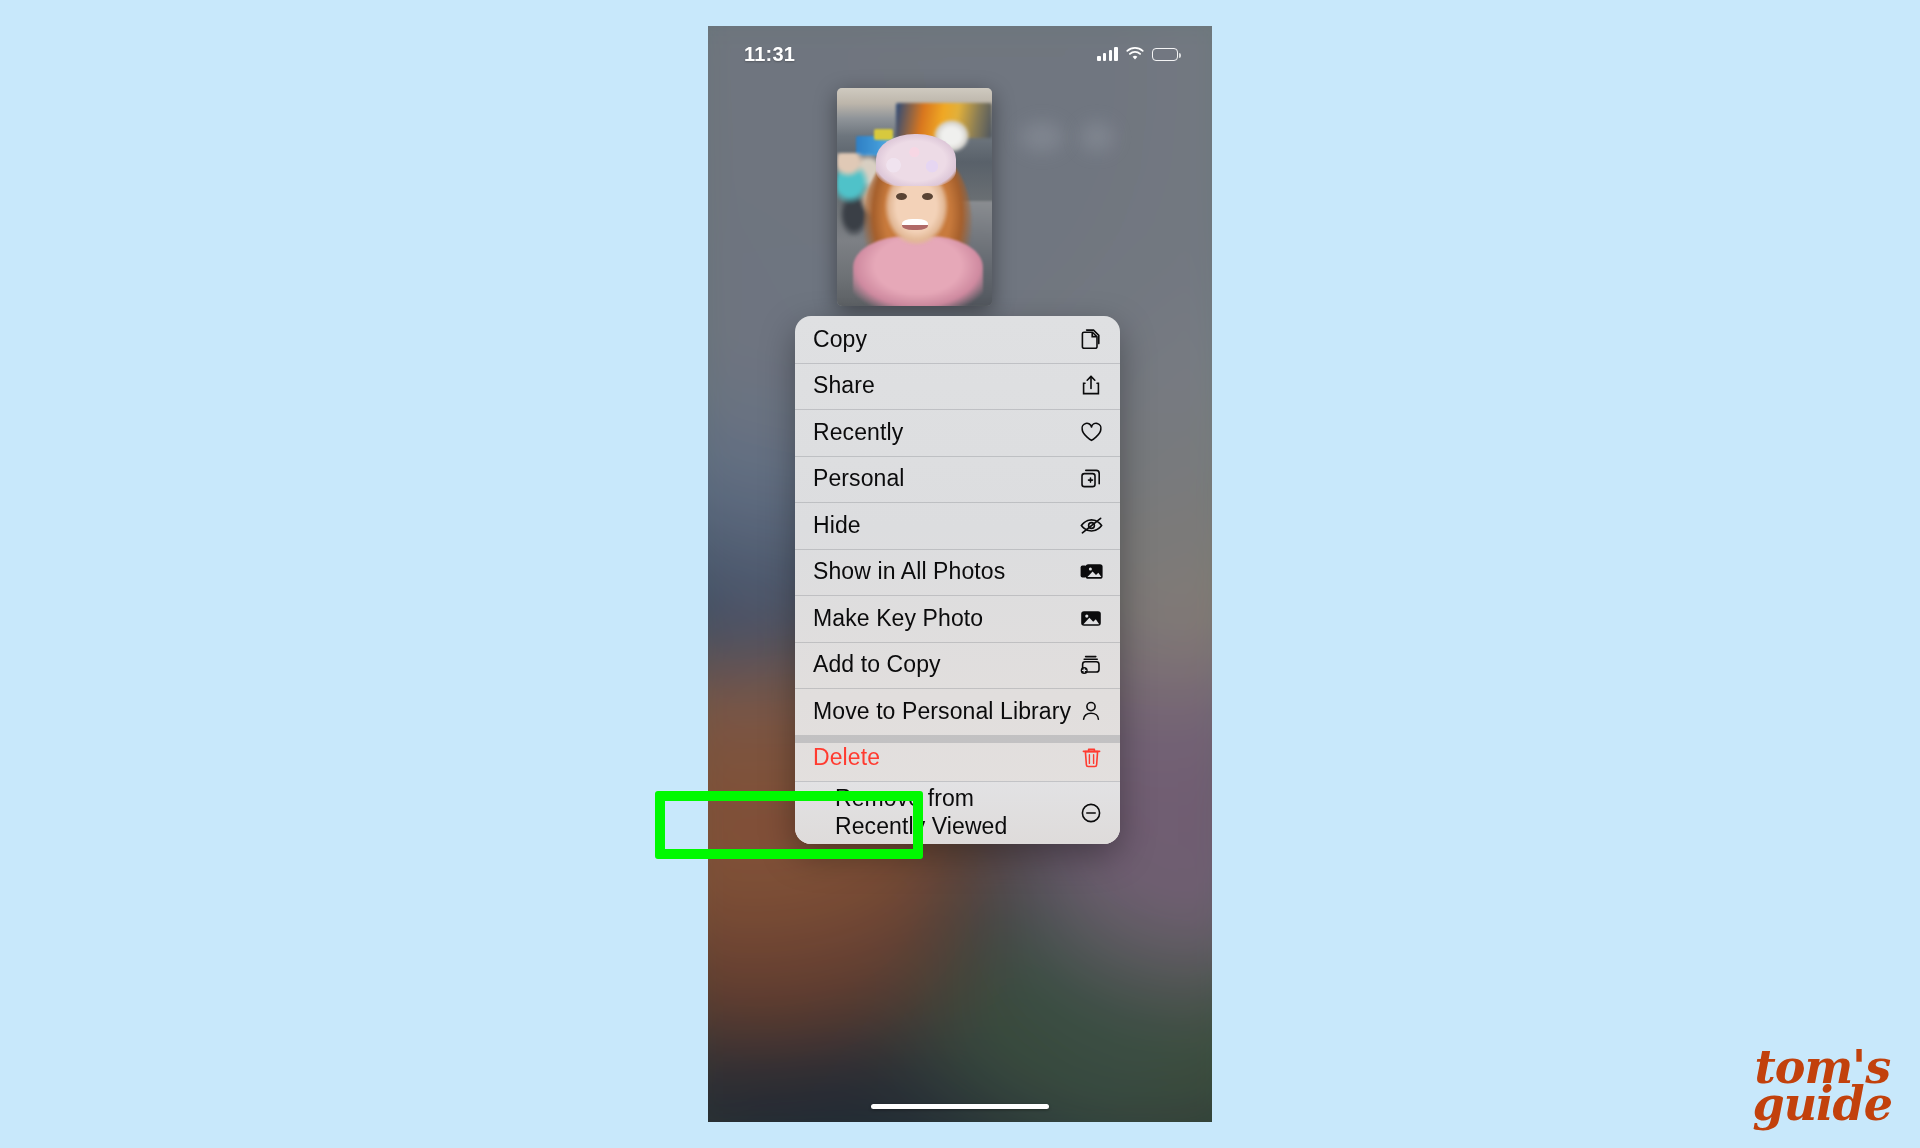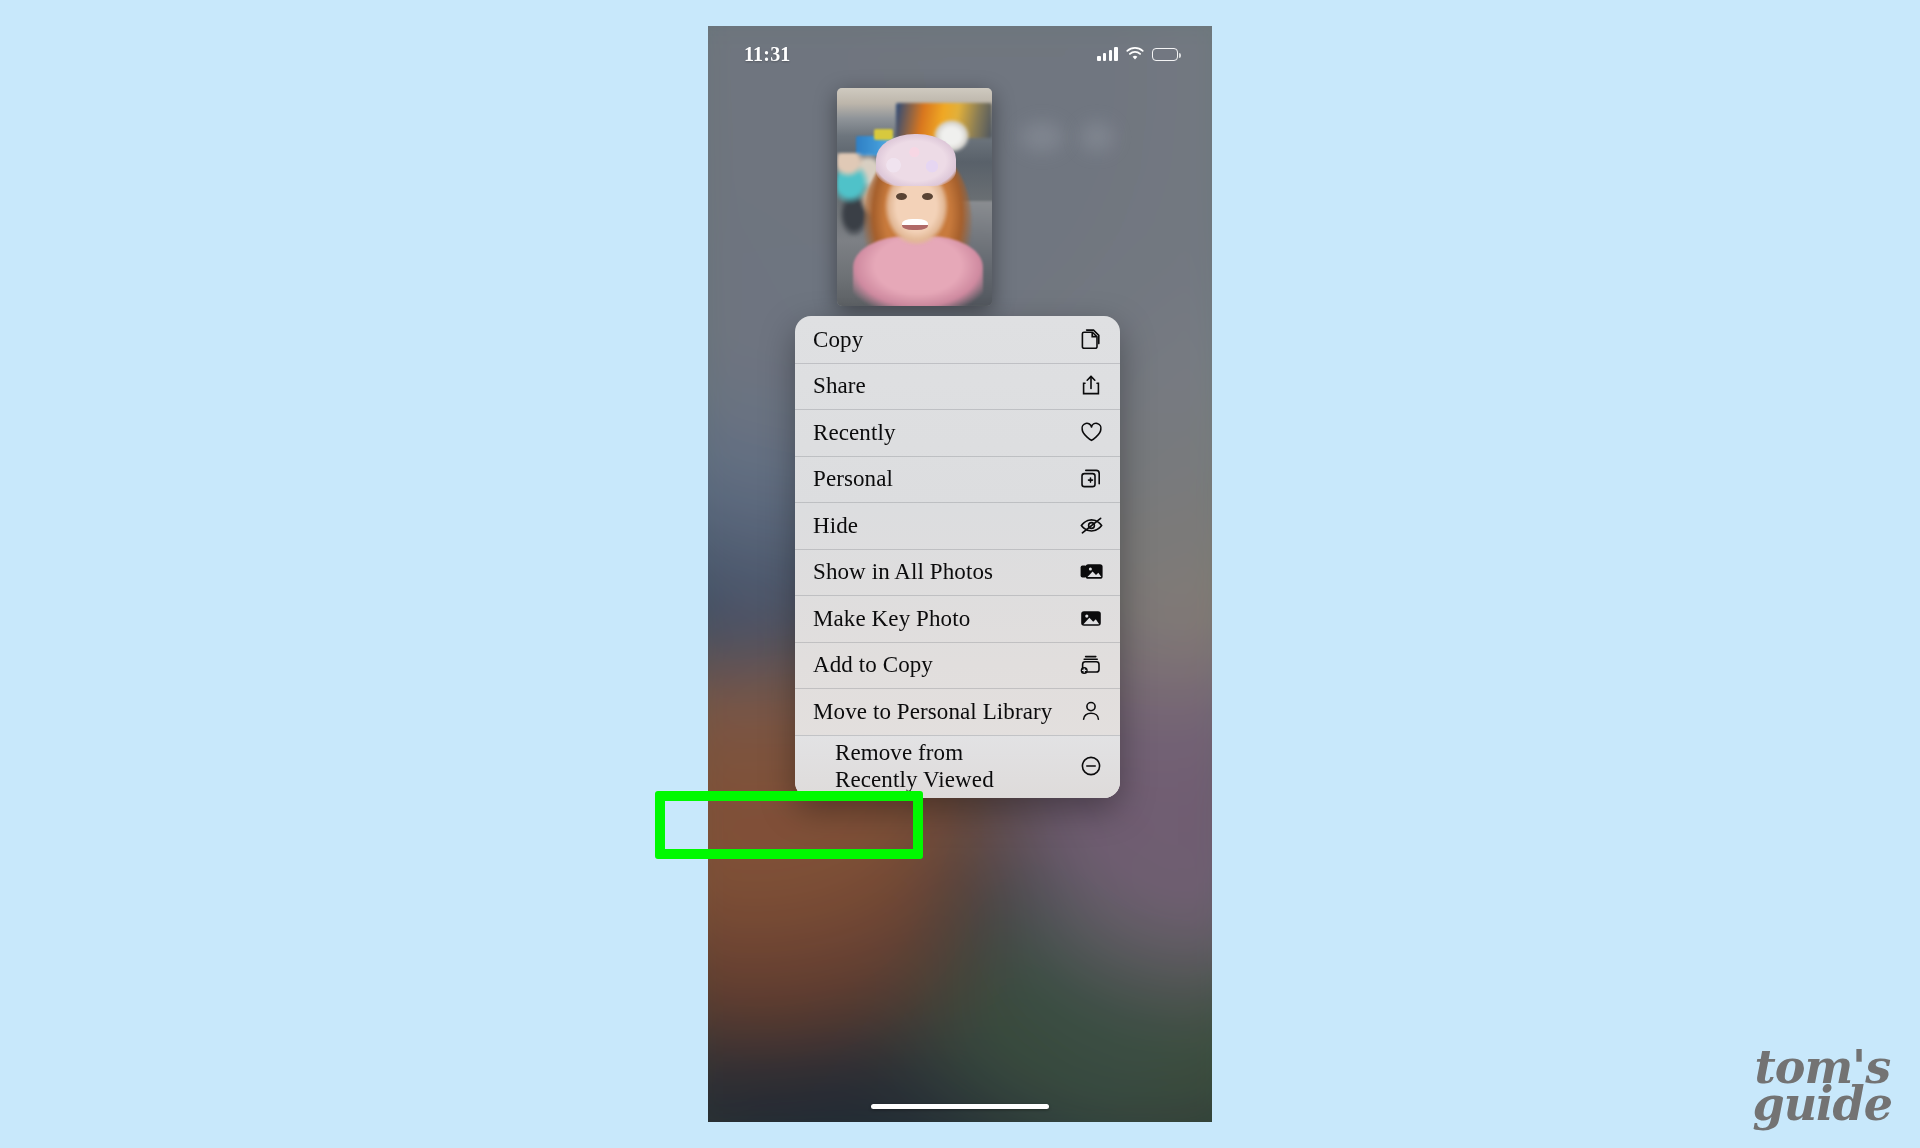--- a/index.html
+++ b/index.html
@@ -17,21 +17,20 @@
 
   
   #phone-frame {
     position: absolute;
     left: 708px;
     top: 26px;
     width: 504px;
     height: 1096px;
     overflow: hidden;
     background: #15803d;
-    font-family: Liberation Serif, serif;
   }
 
   
   #wallpaper {
     position: absolute;
     inset: -60px;
     filter: blur(34px) saturate(1.05);
     background-color: #6a6f78;
     background-image:
       radial-gradient(circle at 18% 6%, rgba(130,136,146,0.95) 0 26%, rgba(0,0,0,0) 60%),
@@ -281,21 +280,21 @@
     box-shadow: 0 1px 3px rgba(0,0,0,0.35);
   }
 
   
   #watermark {
     position: absolute;
     right: 28px;
     bottom: 24px;
     text-align: left;
     line-height: 0.82;
-    color: #737373;
+    color: #c2410c;
     font-family: "DejaVu Serif", serif;
     font-weight: bold;
     font-style: italic;
     letter-spacing: -1px;
     user-select: none;
   }
   #watermark .w1 { font-size: 46px; display: block; margin-left: 2px; }
   #watermark .w2 { font-size: 46px; display: block; }
 </style>
 </head>
@@ -440,20 +439,31 @@
     <div class="menu-row">
       <span class="label">Move to Personal Library</span>
       <span class="icon">
         <svg width="20" height="22" viewBox="0 0 20 22">
           <circle cx="10" cy="6.6" r="4.1" fill="none" stroke="#0b0b0c" stroke-width="1.6"></circle>
           <path d="M2.6 19.2c0-3.7 3.3-6 7.4-6s7.4 2.3 7.4 6" fill="none" stroke="#0b0b0c" stroke-width="1.6" stroke-linecap="round"></path>
         </svg>
       </span>
     </div>
 
+    <div class="menu-row danger sep-thick">
+      <span class="label">Delete</span>
+      <span class="icon">
+        <svg width="21" height="23" viewBox="0 0 21 23">
+          <path d="M2.4 5.4h16.2" stroke="#ff3b30" stroke-width="1.6" stroke-linecap="round"></path>
+          <path d="M7.6 5.2V3.4h5.8v1.8" fill="none" stroke="#ff3b30" stroke-width="1.6" stroke-linejoin="round"></path>
+          <path d="M4.4 5.6h12.2l-1 13.3a1.7 1.7 0 0 1-1.7 1.6H7.1a1.7 1.7 0 0 1-1.7-1.6Z" fill="none" stroke="#ff3b30" stroke-width="1.6" stroke-linejoin="round"></path>
+          <path d="M8.4 8.8v8.6M12.6 8.8v8.6" stroke="#ff3b30" stroke-width="1.4" stroke-linecap="round"></path>
+        </svg>
+      </span>
+    </div>
 
     <div class="menu-row tall highlight-row">
       <span class="label">Remove from
 Recently Viewed</span>
       <span class="icon">
         <svg width="24" height="24" viewBox="0 0 24 24">
           <circle cx="12" cy="12" r="8.6" fill="none" stroke="#0b0b0c" stroke-width="1.6"></circle>
           <path d="M7.8 12h8.4" stroke="#0b0b0c" stroke-width="1.6" stroke-linecap="round"></path>
         </svg>
       </span>

